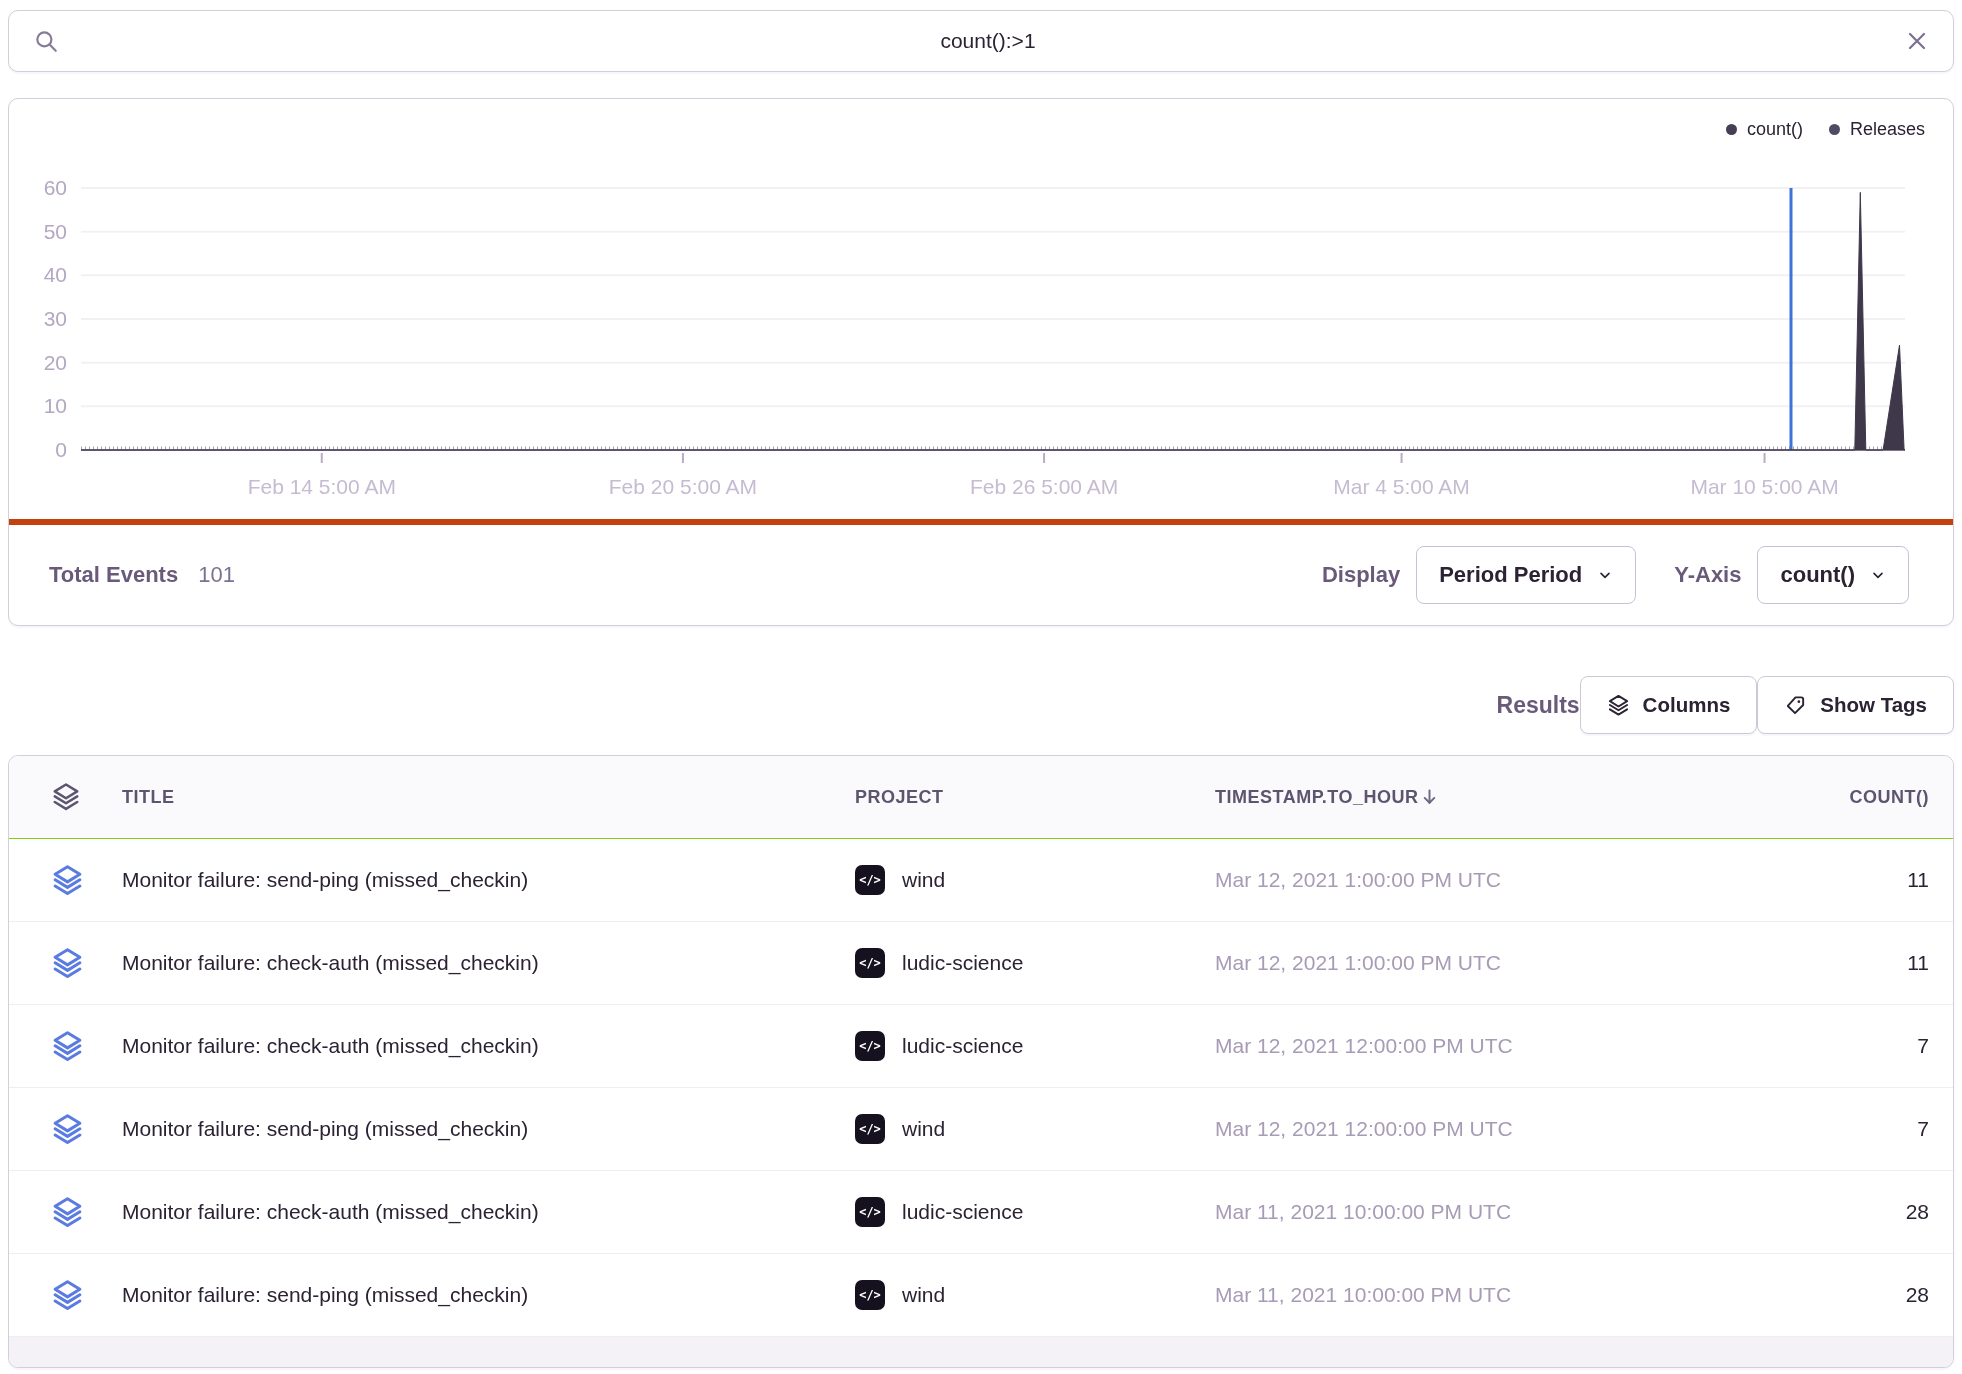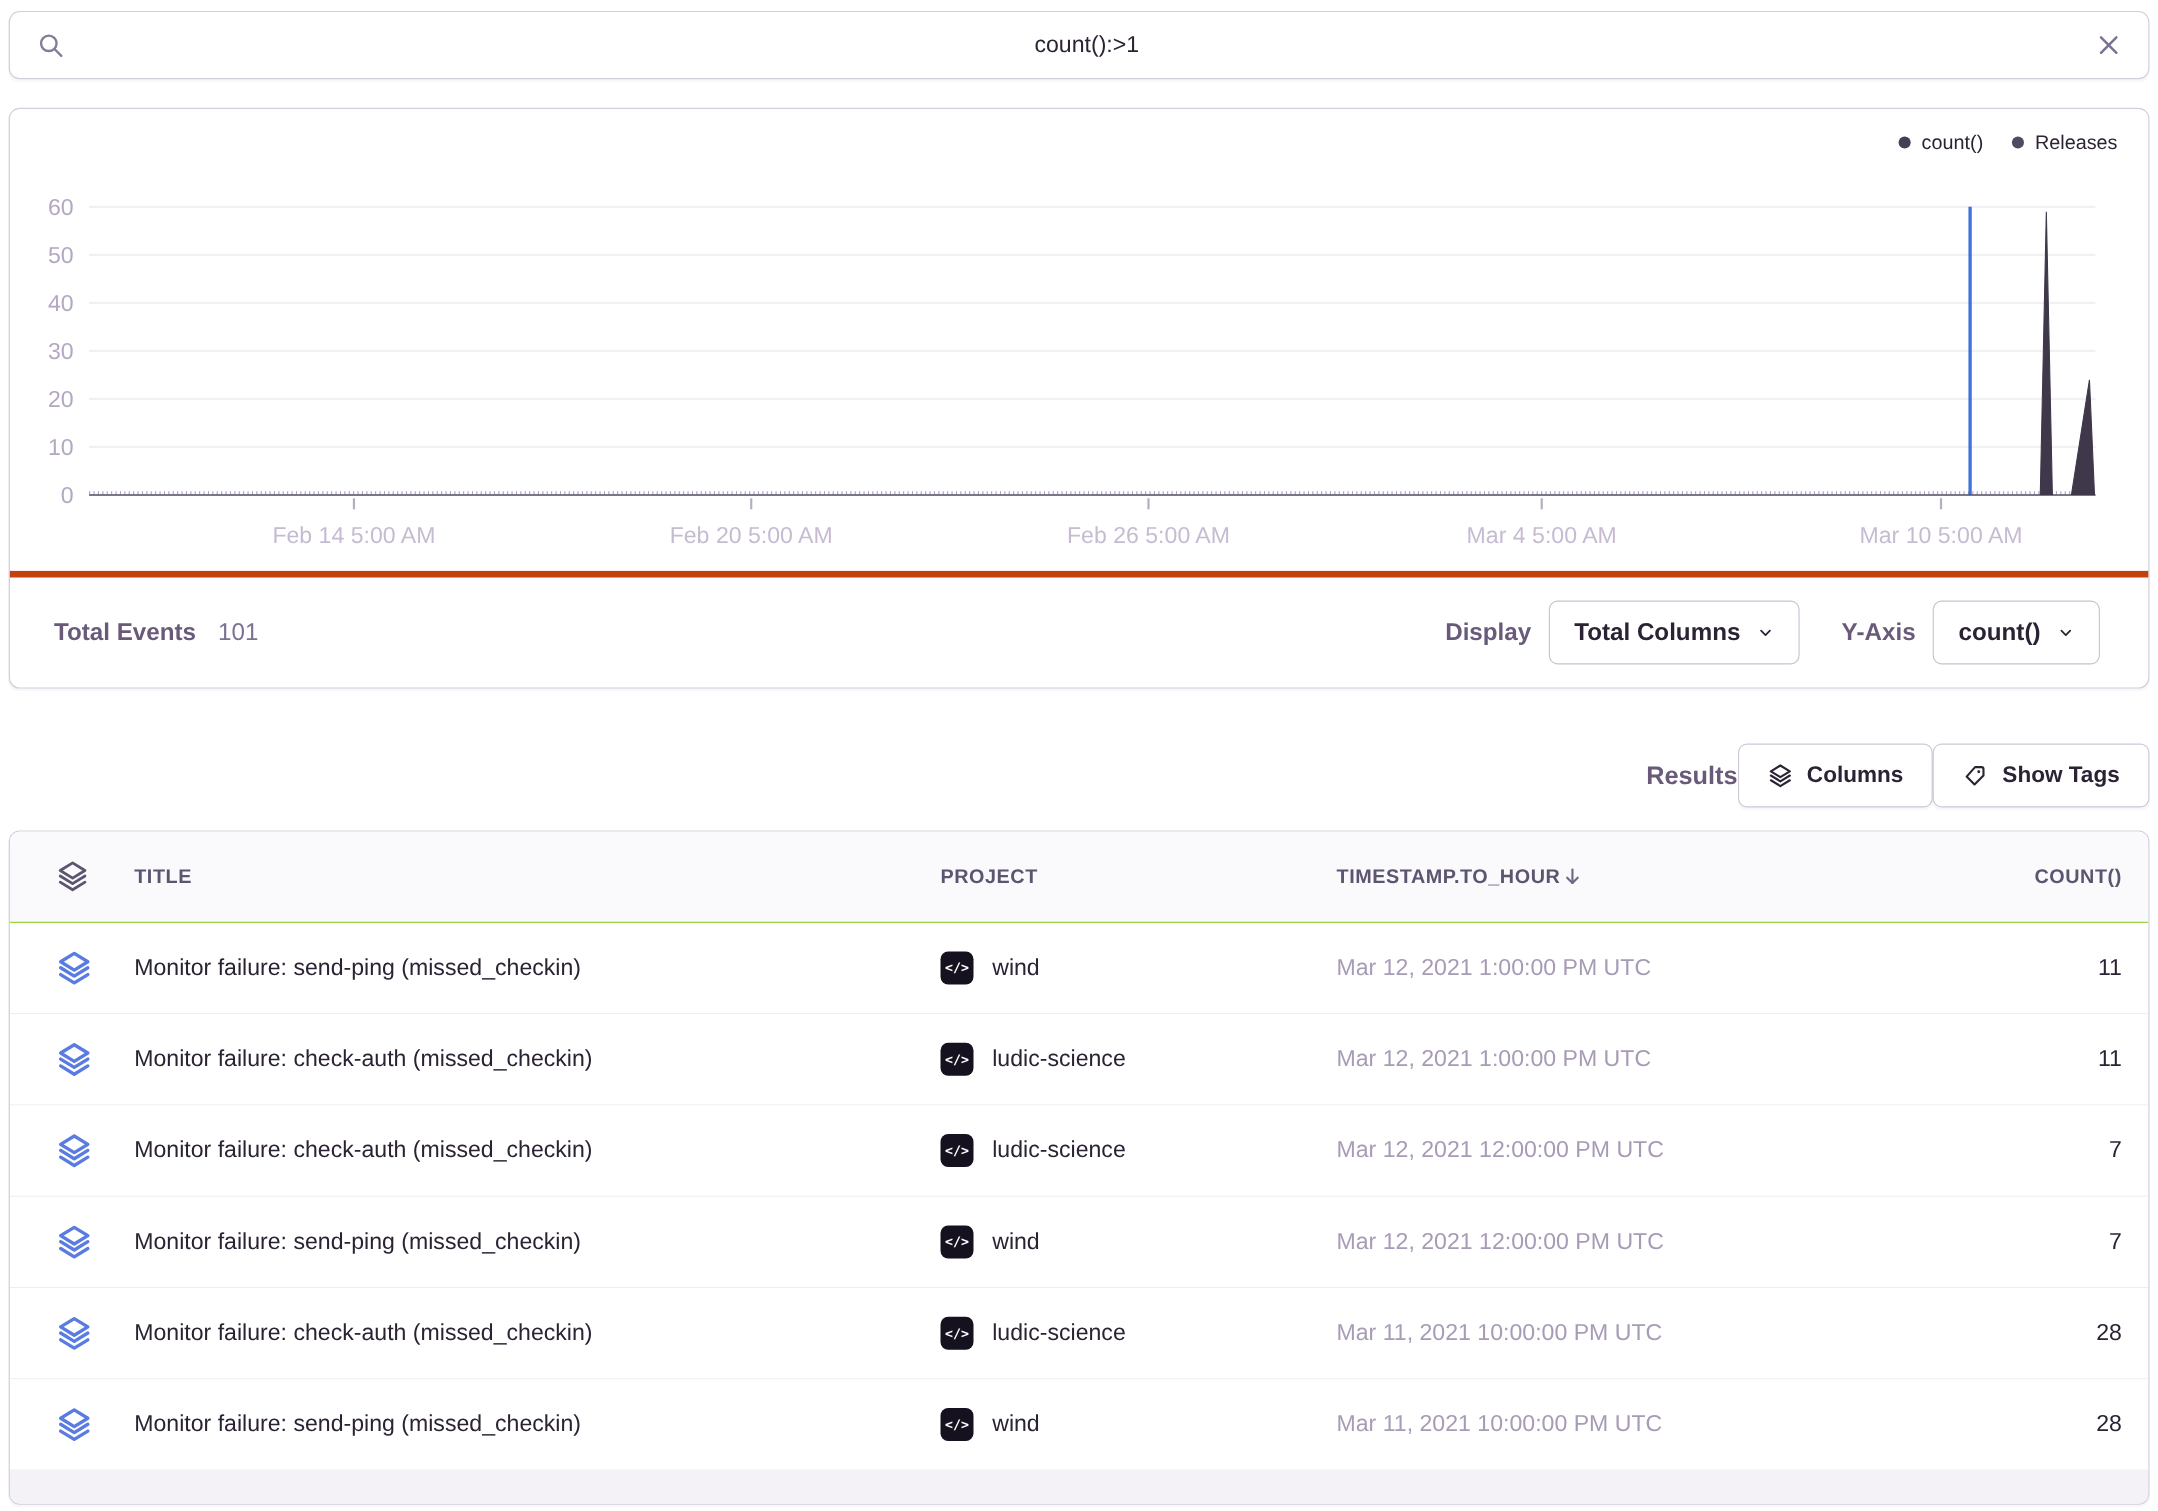--- a/index.html
+++ b/index.html
@@ -150,21 +150,21 @@
       <text x="1755.5520000000001" y="395" text-anchor="middle" fill="#c6bcd2" font-size="21">Mar 10 5:00 AM</text>
       <line x1="1782" x2="1782" y1="89" y2="351" stroke="#3c72d9" stroke-width="3"></line>
       <path d="M72.0 351 L72.0 351.0 L1845.8 351.0 L1851.3 93.4 L1856.8 351.0 L1874.1 351.0 L1890.5 246.2 L1895.1 351.0 L1896.0 351.0 L1896.0 351 Z" fill="#3e384a" stroke="#3e384a" stroke-width="1"></path>
     </svg>
   <div class="chart-footer">
     <span class="ctl-label">Total Events</span>
     <span class="te-value">101</span>
     <span class="spacer"></span>
     <span class="ctl-label">Display</span>
     <button class="select-btn">
-      <span>Total Columns</span>
+      <span>Period Period</span>
       <svg class="chev" viewBox="0 0 24 24" fill="none" stroke="#2b2233" stroke-width="2.4" stroke-linecap="round" stroke-linejoin="round">
           <path d="M6 9.5l6 6 6-6"></path>
         </svg>
     </button>
     <span class="ctl-label gap-left">Y-Axis</span>
     <button class="select-btn">
       <span>count()</span>
       <svg class="chev" viewBox="0 0 24 24" fill="none" stroke="#2b2233" stroke-width="2.4" stroke-linecap="round" stroke-linejoin="round">
           <path d="M6 9.5l6 6 6-6"></path>
         </svg>

